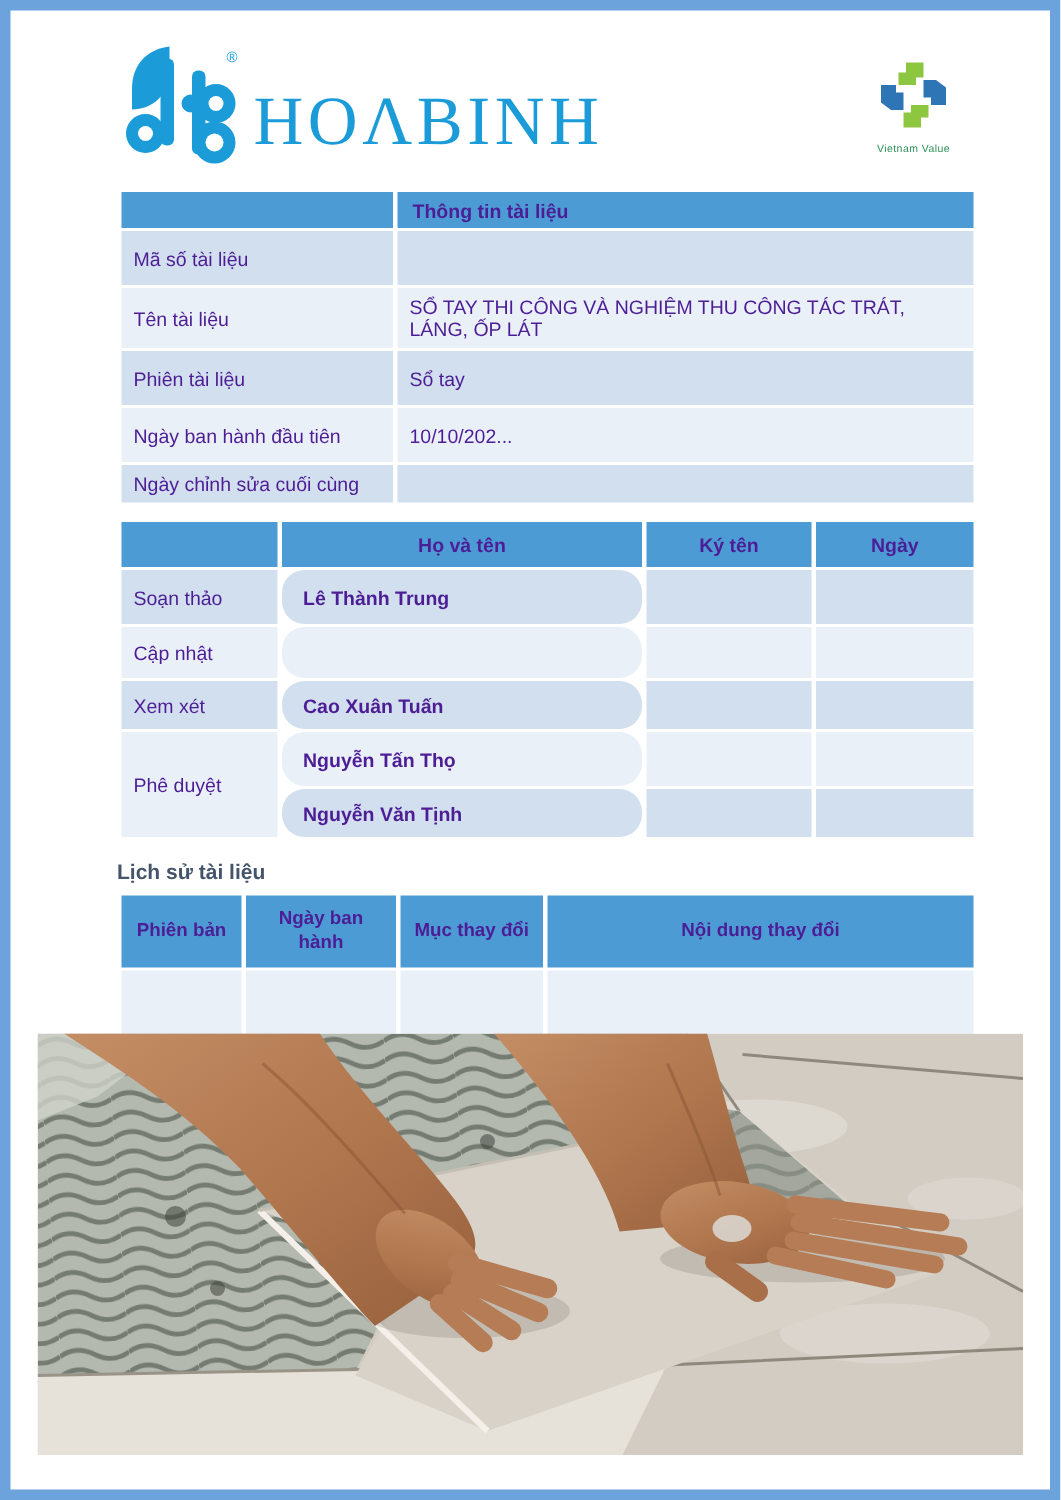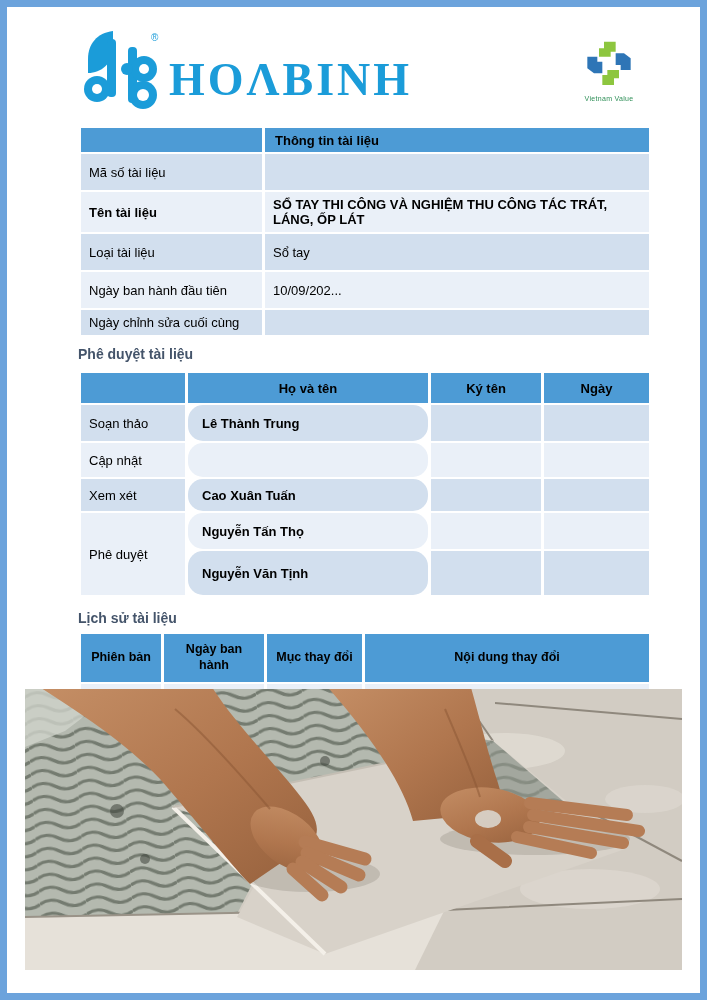--- a/index.html
+++ b/index.html
@@ -5,40 +5,40 @@
   html,body{margin:0;padding:0;background:#fff;}
   .page{
     width:707px;height:1000px;box-sizing:border-box;position:relative;
     border:7px solid #6CA3DC;background:#ffffff;overflow:hidden;
     font-family:"Liberation Sans", sans-serif;color:#3F3F3F;
   }
   
   .header{position:relative;height:102px;}
   .brand{position:absolute;left:76px;top:22px;display:flex;align-items:center;}
   .brand-text{
-    font-family:"Liberation Serif", serif;font-weight:700;font-size:46px;
+    font-family:"Liberation Serif", serif;font-weight:400;font-size:46px;
     color:#1B9CD9;letter-spacing:3px;margin-left:6px;line-height:1;
     margin-top:14px;
   }
   .vv{position:absolute;right:56px;top:33px;width:70px;text-align:center;}
   .vv-label{font-size:7px;color:#2E8F57;letter-spacing:.3px;display:block;margin-top:1px;}
   
   table.tbl{
     margin-left:71px;width:574px;table-layout:fixed;
     border-collapse:separate;border-spacing:3px 2px;
   }
-  .tbl td{vertical-align:middle;font-size:13px;color:#000000;padding:2px 8px;overflow:hidden;}
+  .tbl td{vertical-align:middle;font-size:13px;color:#4c1d95;padding:2px 8px;overflow:hidden;}
   .hcell{background:#4D9BD5;color:#ffffff;font-weight:700;text-align:center;}
   .band-a{background:#D2DFEE;}
   .band-b{background:#EAF0F8;}
   .bold{font-weight:700;}
   .c{text-align:center;}
   .info{margin-top:17px;}
   .info tr{height:36px;}
-  .info tr.tall{height:40px;font-weight:bold;}
+  .info tr.tall{height:40px;}
   .info tr.hr{height:24px;}
   .info .hcell{text-align:left;padding-left:10px;}
   .section-h{
     margin:9px 0 0 71px;font-weight:700;font-size:14px;color:#44546A;
   }
   .appr{margin-top:9px;}
   .appr tr.hr{height:30px;}
   .appr td.name{padding-left:14px;border-radius:15px;}
   .hist{margin-top:6px;}
   .hist tr.hr{height:48px;}
@@ -110,35 +110,34 @@
     </tr>
     <tr>
       <td class="band-a">Mã số tài liệu</td>
       <td class="band-a"></td>
     </tr>
     <tr class="tall">
       <td class="band-b">Tên tài liệu</td>
       <td class="band-b">SỔ TAY THI CÔNG VÀ NGHIỆM THU CÔNG TÁC TRÁT, LÁNG, ỐP LÁT</td>
     </tr>
     <tr>
-      <td class="band-a">Loại tài liệu</td>
+      <td class="band-a">Phiên tài liệu</td>
       <td class="band-a">Sổ tay</td>
     </tr>
     <tr>
       <td class="band-b">Ngày ban hành đầu tiên</td>
-      <td class="band-b">10/09/202...</td>
+      <td class="band-b">10/10/202...</td>
     </tr>
     <tr style="height:25px;padding-left:39px;">
       <td class="band-a">Ngày chỉnh sửa cuối cùng</td>
       <td class="band-a"></td>
     </tr>
   </tbody>
     </table>
 
-  <div class="section-h">Phê duyệt tài liệu</div>
 
   <table class="tbl appr">
     <colgroup>
         <col style="width:104px">
         <col style="width:240px">
         <col style="width:110px">
         <col>
       </colgroup>
     <tbody>
         <tr class="hr">
@@ -164,21 +163,21 @@
       <td class="band-a name bold">Cao Xuân Tuấn</td>
       <td class="band-a"></td>
       <td class="band-a"></td>
     </tr>
     <tr style="height:36px;">
       <td class="band-b" rowspan="2">Phê duyệt</td>
       <td class="band-b name bold">Nguyễn Tấn Thọ</td>
       <td class="band-b"></td>
       <td class="band-b"></td>
     </tr>
-    <tr style="height:44px;">
+    <tr style="height:32px;">
       <td class="band-a name bold">Nguyễn Văn Tịnh</td>
       <td class="band-a"></td>
       <td class="band-a"></td>
     </tr>
   </tbody>
     </table>
 
   <div class="section-h" style="margin-top:13px;">Lịch sử tài liệu</div>
 
   <table class="tbl hist">

